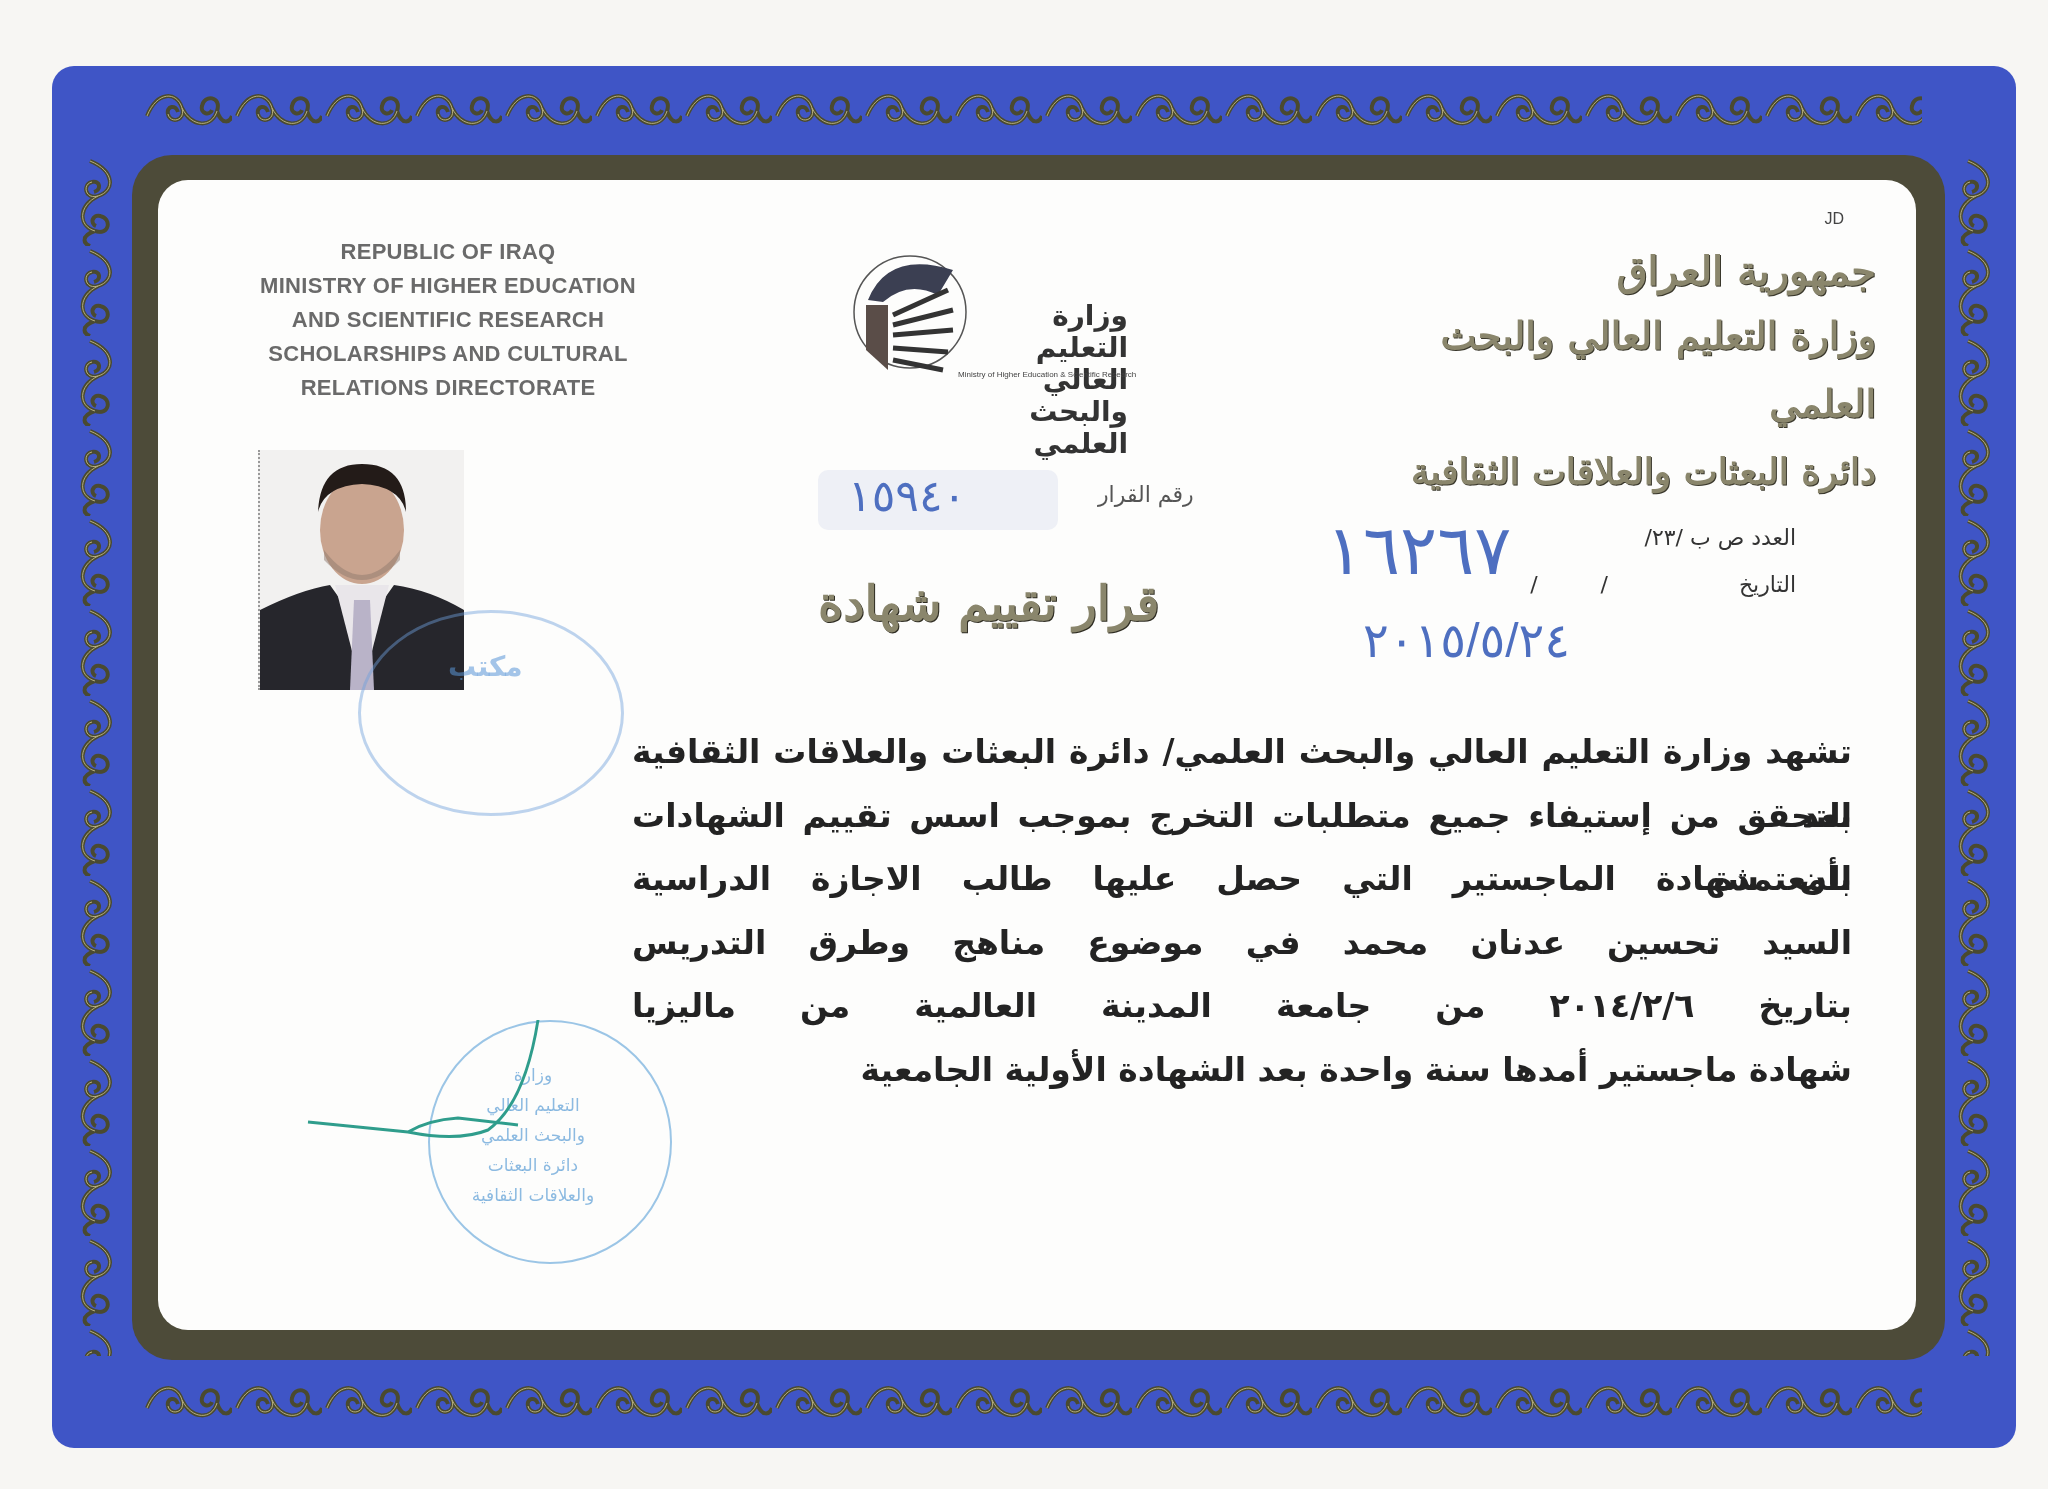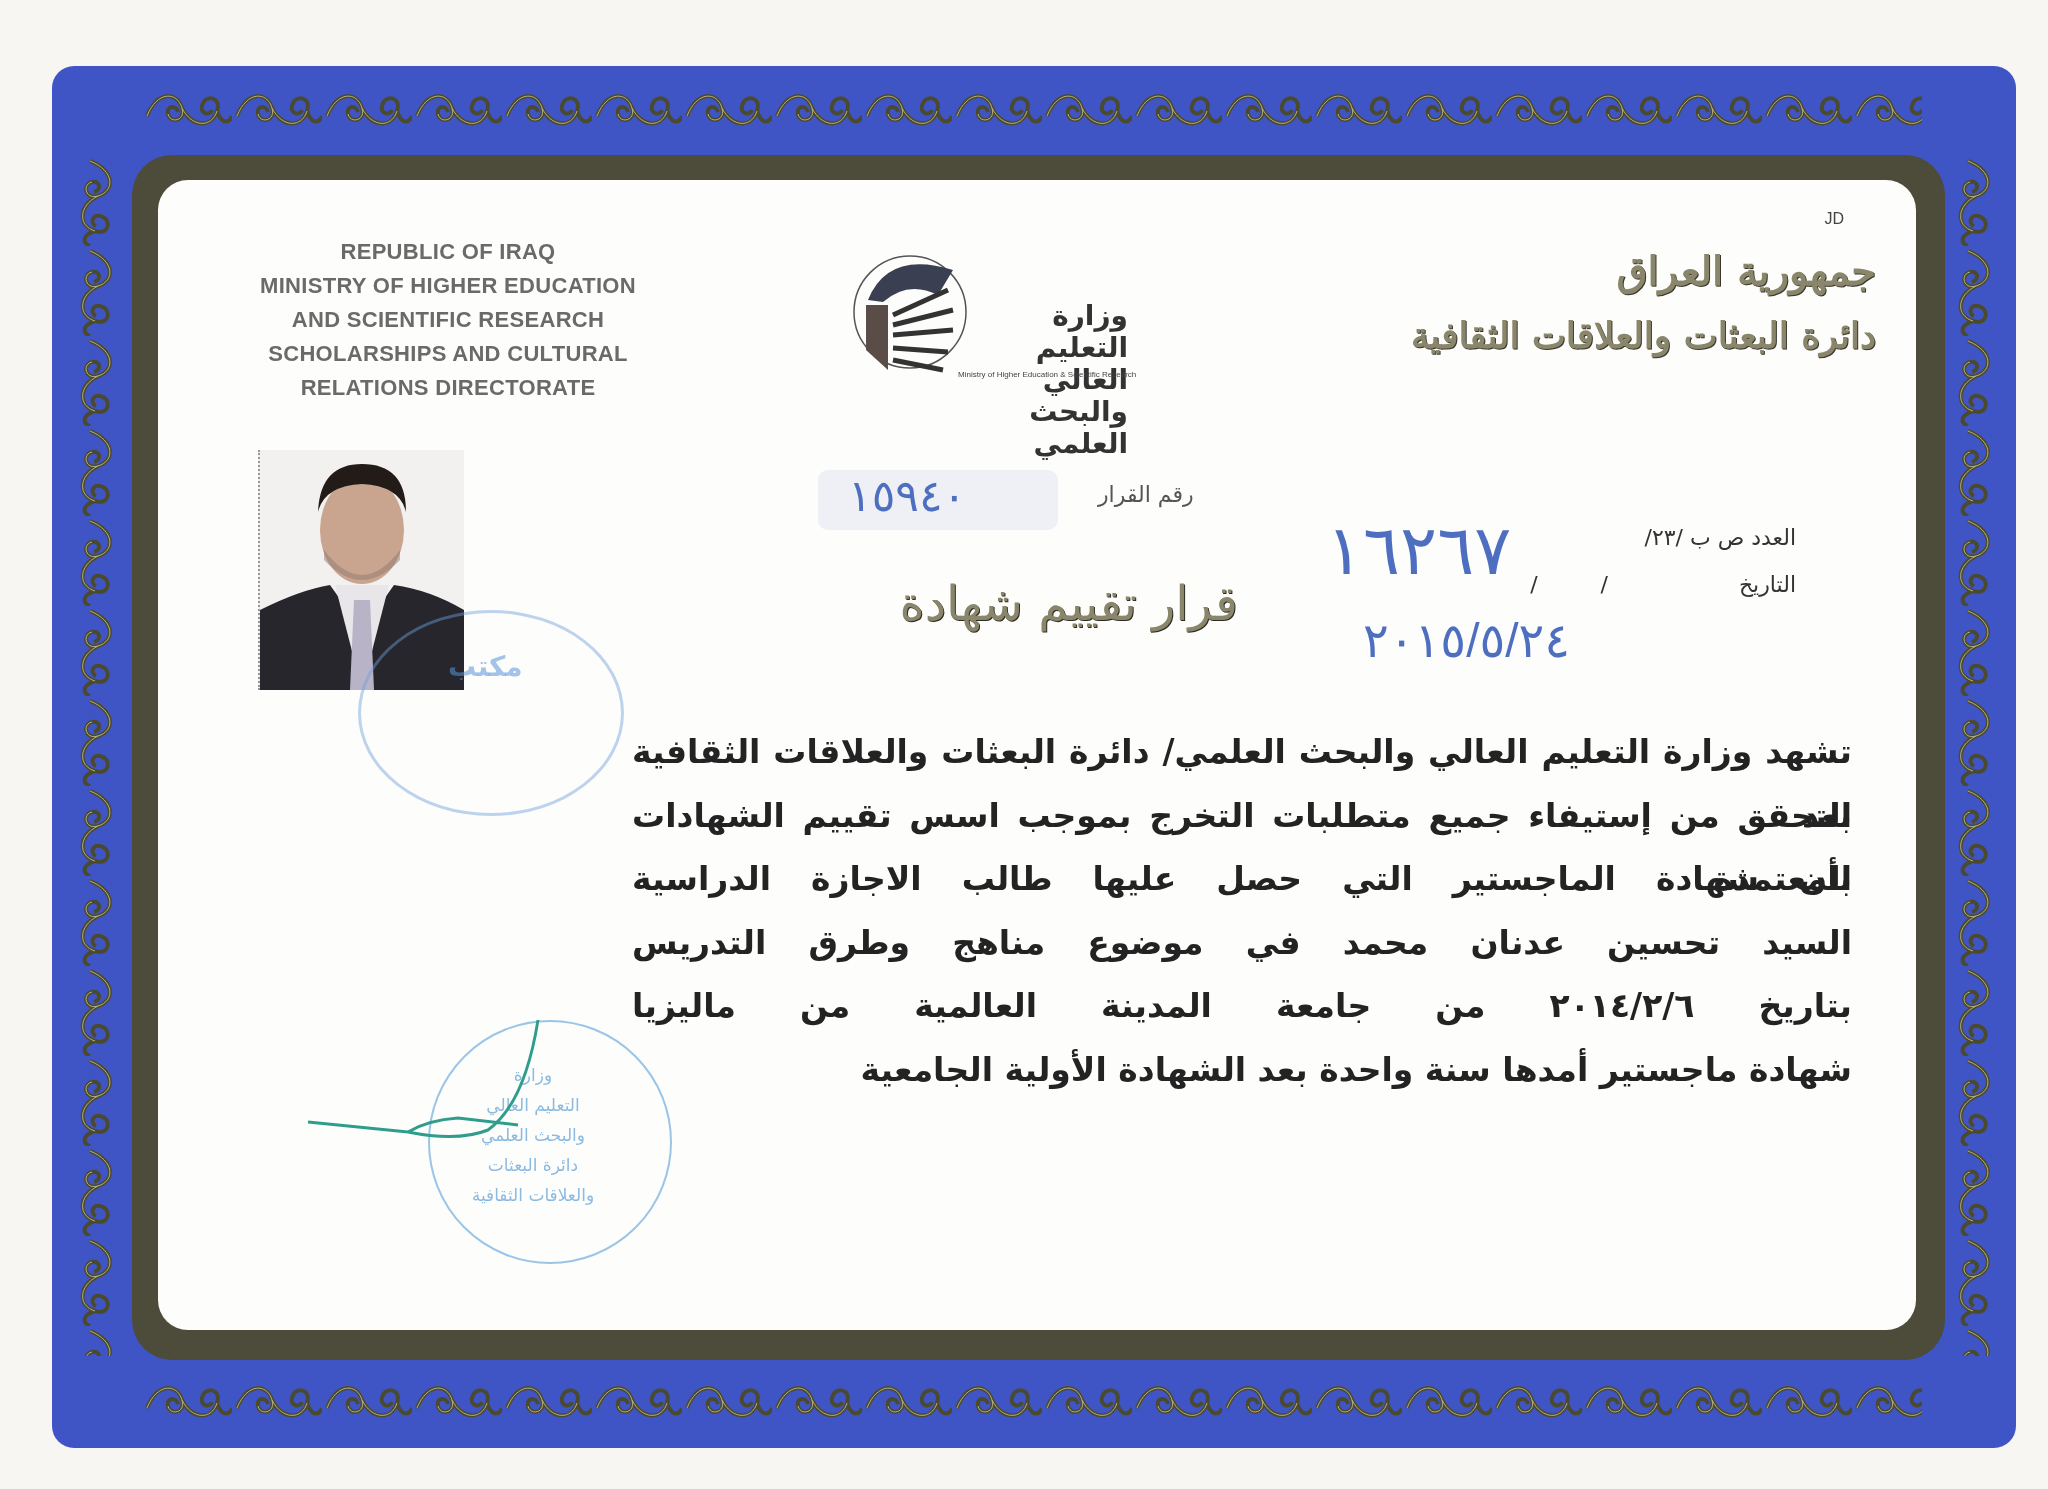--- a/index.html
+++ b/index.html
@@ -19,21 +19,21 @@
   .ar-head .l2 { font-size:38px; line-height:68px; }
   .ar-head .l3 { font-size:36px; line-height:66px; }
   .decision-box { position:absolute; left:660px; top:290px; width:240px; height:60px; background:#eef0f6; border-radius:10px; }
   .decision-no { position:absolute; left:690px; top:290px; font-family:"Liberation Sans", sans-serif; font-size:44px; color:#4e6fc0; direction:rtl; letter-spacing:14px; }
   .decision-label { position:absolute; left:940px; top:302px; font-size:22px; color:#555; direction:rtl; }
   .ref-row { position:absolute; right:120px; top:345px; direction:rtl; font-size:22px; color:#333; }
   .ref-no { position:absolute; left:1168px; top:330px; font-size:69px; color:#4e6fc0; letter-spacing:8px; direction:rtl; font-family:"Liberation Sans", sans-serif; }
   .date-row { position:absolute; right:120px; top:392px; direction:rtl; font-size:22px; color:#333; }
   .date-slashes { position:absolute; right:280px; top:392px; font-size:22px; color:#333; letter-spacing:28px; }
   .date-val { position:absolute; left:1205px; top:432px; font-size:48px; color:#4e6fc0; letter-spacing:6px; direction:rtl; font-family:"Liberation Sans", sans-serif; }
-  .title { position:absolute; left:660px; top:395px; width:420px; text-align:right; direction:rtl; font-family:"DejaVu Serif", serif; font-weight:normal; font-size:48px; color:#8a866c; text-shadow:1px 1px 0 #2e2c22; }
+  .title { position:absolute; left:660px; top:395px; width:420px; text-align:left; direction:rtl; font-family:"DejaVu Serif", serif; font-weight:bold; font-size:48px; color:#8a866c; text-shadow:1px 1px 0 #2e2c22; }
   .photo { position:absolute; left:100px; top:270px; width:204px; height:240px; background:#f0efee; overflow:hidden; border-left:2px dotted #999; }
   .stamp-top { position:absolute; left:200px; top:430px; width:260px; height:200px; border:3px solid rgba(110,160,220,0.45); border-radius:50%; }
   .stamp-top-t { position:absolute; left:290px; top:470px; font-size:28px; font-weight:bold; color:rgba(90,150,215,0.55); direction:rtl; }
   .body-text { position:absolute; right:64px; top:540px; width:1220px; direction:rtl; text-align:justify; text-align-last:justify; font-family:"DejaVu Sans", sans-serif; font-weight:bold; color:#232323; font-size:33px; }
   .body-text div { height:63.5px; line-height:63.5px; text-align-last:justify; }
   .body-text div.last { text-align-last:right; }
   .sig-stamp { position:absolute; left:270px; top:840px; width:240px; height:240px; border:2px solid rgba(90,160,215,0.6); border-radius:50%; }
   .sig-stamp-t { position:absolute; left:300px; top:880px; width:150px; text-align:center; direction:rtl; font-size:17px; line-height:30px; color:rgba(80,150,210,0.65); }
   .signature { position:absolute; left:130px; top:840px; width:300px; height:140px; }
   .signer { position:absolute; left:0; top:950px; width:460px; direction:rtl; text-align:right; color:#222; font-family:"DejaVu Serif", serif; }
@@ -92,20 +92,21 @@
       <div>وزارة التعليم العالي</div>
       <div>والبحث العلمي</div>
     </div>
     <div class="logo-en">Ministry of Higher Education &amp; Scientific Research</div>
   </div>
 
   <div class="jd">JD</div>
 
   <div class="ar-head">
     <div class="l1">جمهورية العراق</div>
+    <div class="l2">وزارة التعليم العالي والبحث العلمي</div>
     <div class="l3">دائرة البعثات والعلاقات الثقافية</div>
   </div>
 
   <div class="photo">
     <svg width="204" height="240" viewBox="0 0 204 240">
       <rect width="204" height="240" fill="#f2f1f0"></rect>
       <path d="M0 160 Q40 140 70 135 L102 180 L134 135 Q170 140 204 160 L204 240 L0 240 Z" fill="#26262c"></path>
       <path d="M75 135 L102 240 L129 135 Z" fill="#e9e6ea"></path>
       <path d="M94 150 L110 150 L114 240 L90 240 Z" fill="#b9b3c8"></path>
       <ellipse cx="102" cy="80" rx="42" ry="54" fill="#c9a48f"></ellipse>

